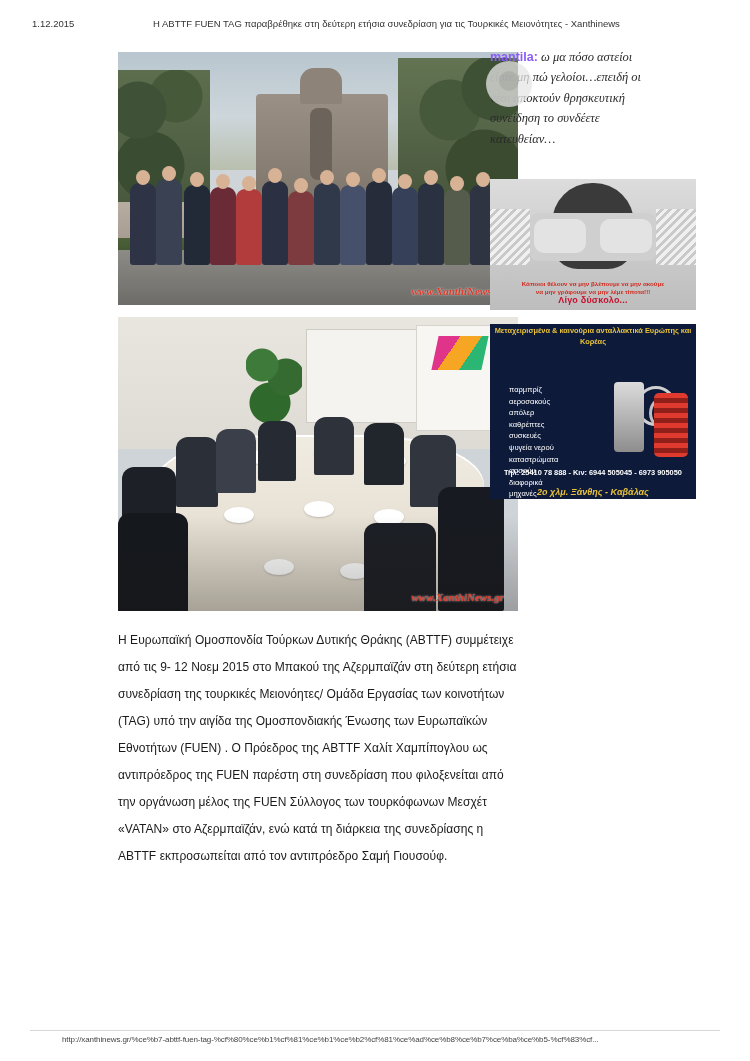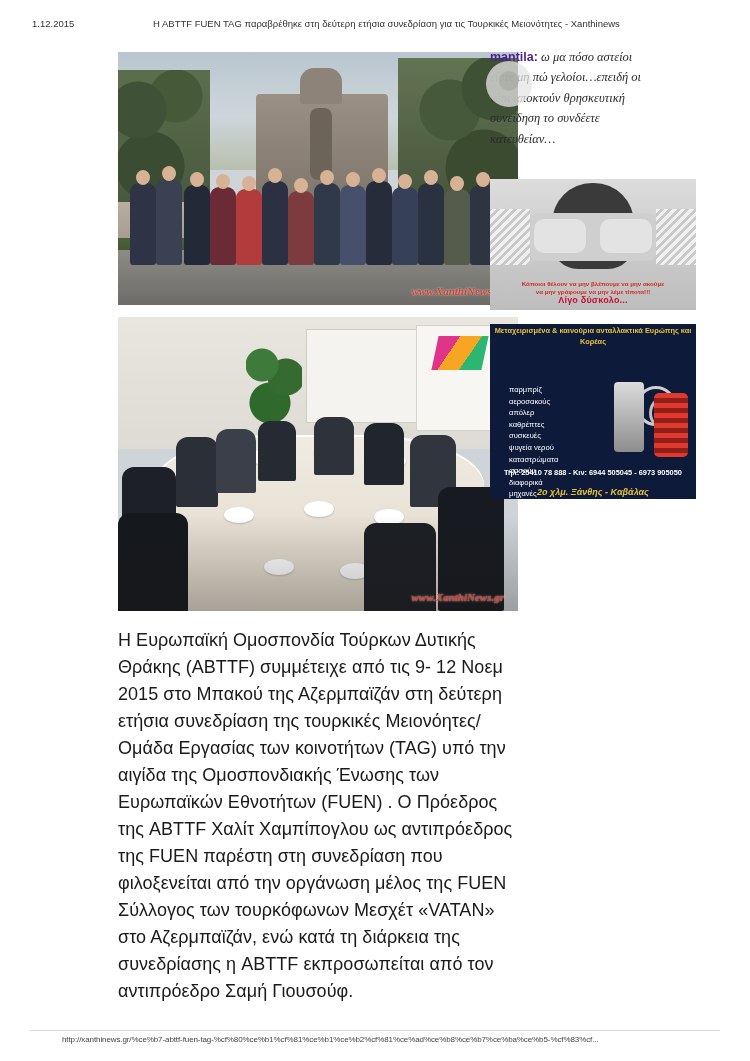--- a/index.html
+++ b/index.html
@@ -205,21 +205,21 @@
     position:absolute; border-radius: 12px 12px 2px 2px; background:#23262e;
   }
   .p2-people i:before {
     content:""; position:absolute; left: 50%; top: -14px; margin-left:-8px;
     width:16px; height:17px; background:#cda customizable; border-radius:50%;
   }
 
   
   .article {
     margin-top: 16px;
-    font-size: 18px;
+    font-size: 12px;
     line-height: 27px;
     color: #1a1a1a;
     letter-spacing: 0.05px;
   }
 
   
   .sidebar {
     position: absolute;
     left: 490px;
     top: 34px;
@@ -231,21 +231,21 @@
     font-size: 12.5px;
     line-height: 20.5px;
     color: #2a2a2a;
     width: 156px;
   }
   .comment .author {
     font-family: "Liberation Sans", sans-serif;
     font-style: normal;
     font-weight: bold;
     font-size: 12.5px;
-    color: #4c1d95;
+    color: #8b5cf6;
   }
   .avatar-ghost {
     position: absolute;
     left: -4px;
     top: 14px;
     width: 46px;
     height: 46px;
     border-radius: 50%;
     background: #e6e6e6;
     opacity: .75;

